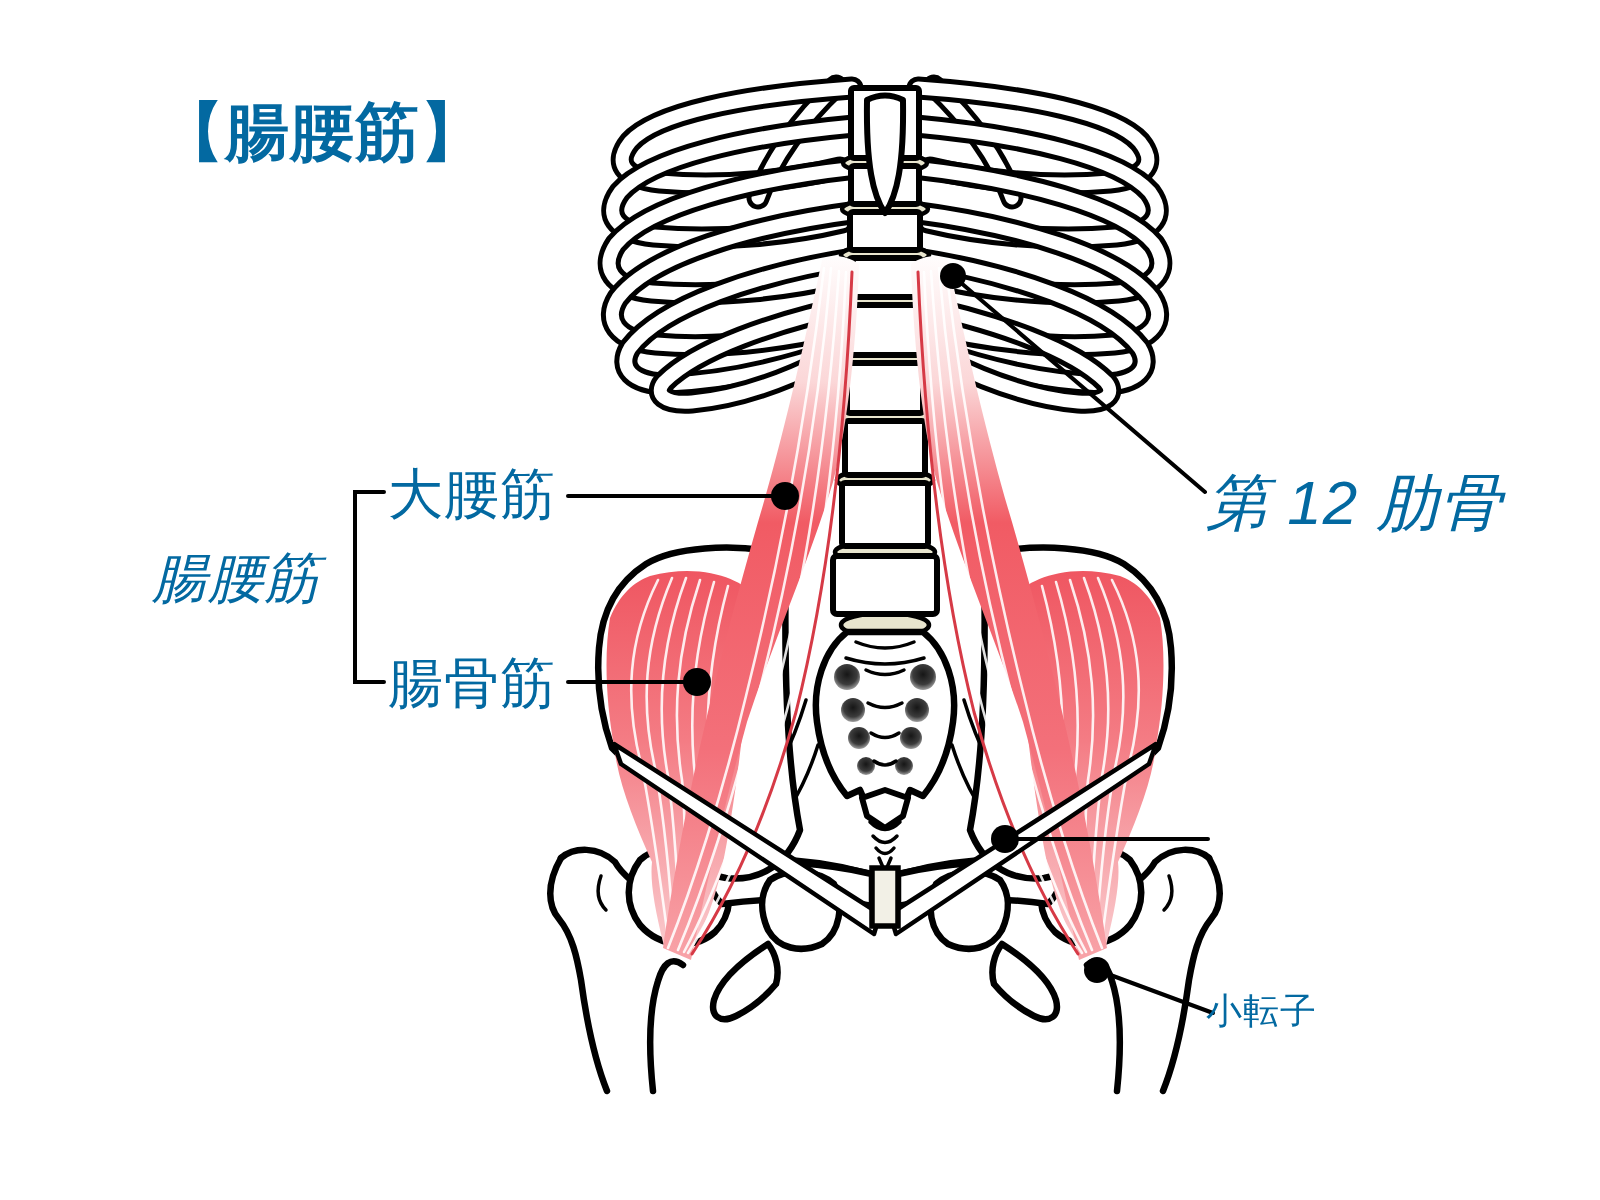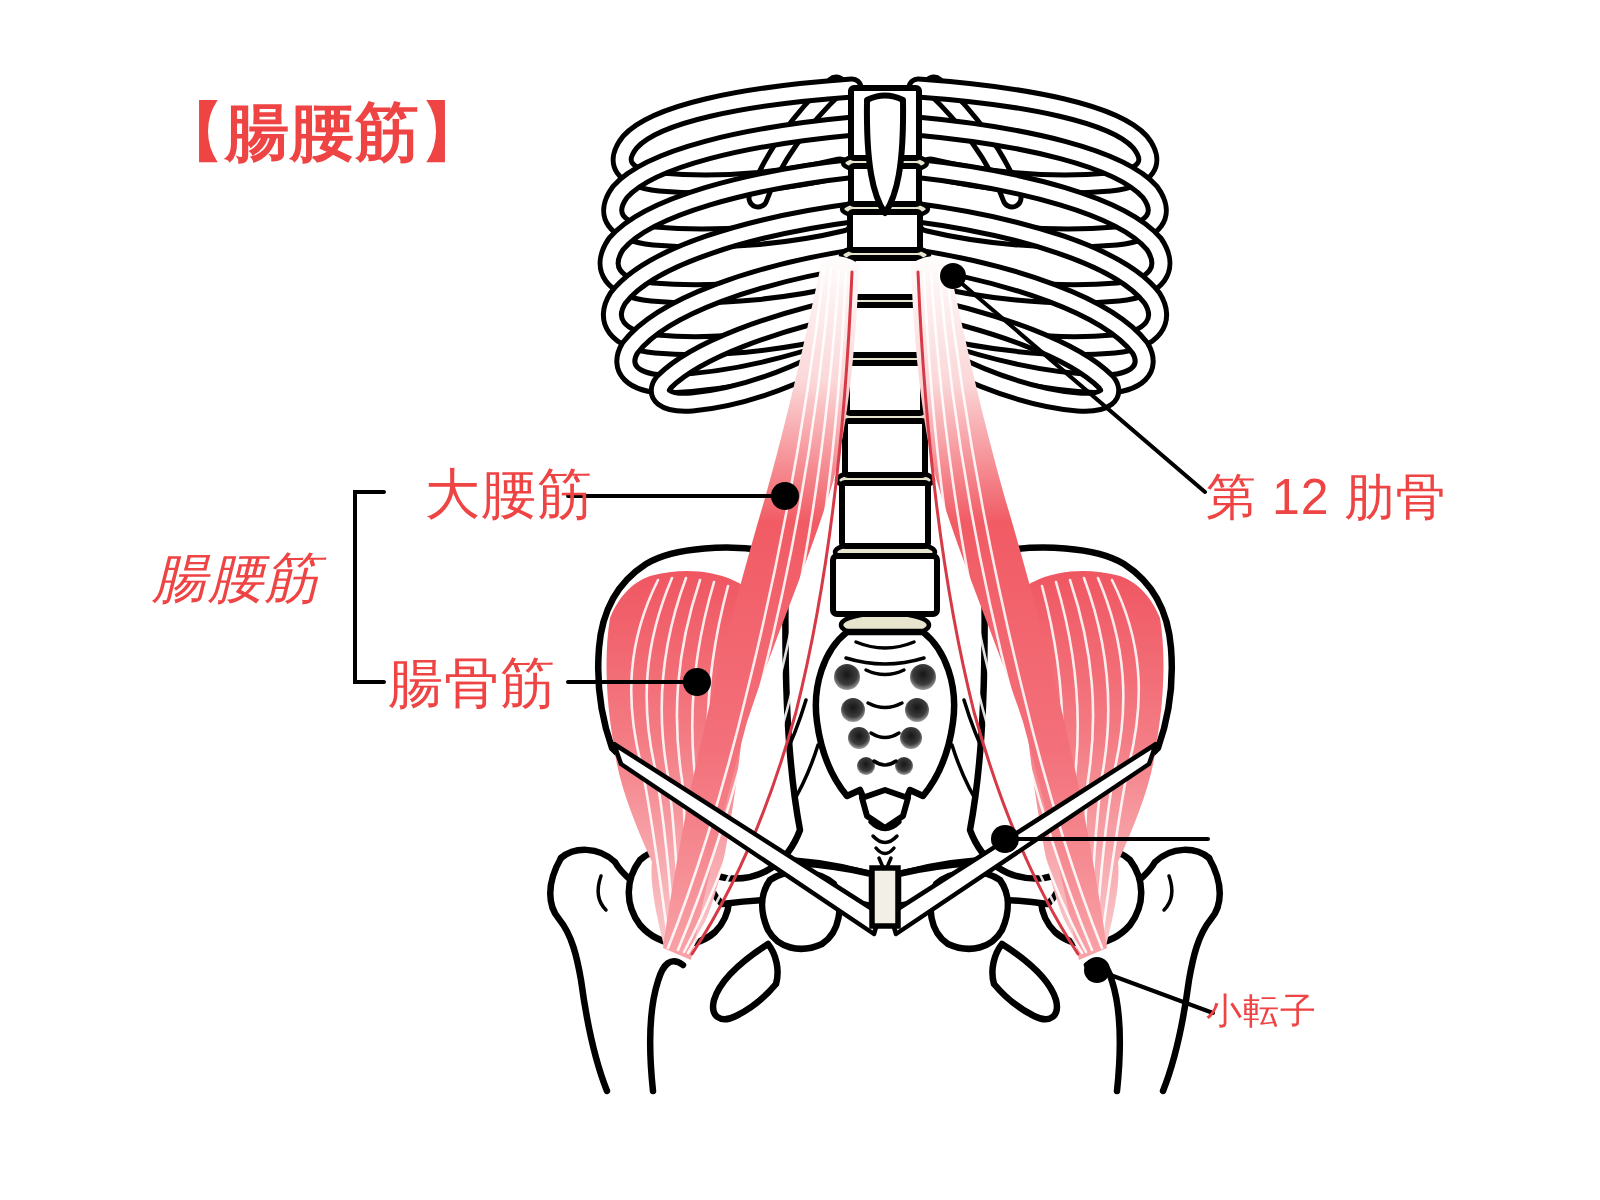--- a/index.html
+++ b/index.html
@@ -26,26 +26,26 @@
   .dot{fill:var(--outline-black,#000);}
   .lig{fill:#fff;stroke:var(--outline-black,#000);stroke-width:4.5;stroke-linejoin:round;}
 
   .s-pale1{stop-color:#fffdfd;} .s-pale2{stop-color:#fbd7d8;}
   .s-red1{stop-color:var(--muscle-red,#f15b64);} .s-red2{stop-color:#f3707a;}
   .s-pink1{stop-color:var(--muscle-pink,#f8a3a8);}
   .s-il1{stop-color:#ef5560;} .s-il2{stop-color:#f47c84;} .s-il3{stop-color:#facdd0;}
   .s-f1{stop-color:#161616;} .s-f2{stop-color:#3c3c3c;} .s-f3{stop-color:#b9b9b9;}
 
   
-  .lbl{position:absolute;color:#ef4444;line-height:1;white-space:nowrap;letter-spacing:1px;}
+  .lbl{position:absolute;color:#0369a1;line-height:1;white-space:nowrap;letter-spacing:1px;}
   .lbl.title{left:160px;top:100px;font-size:64px;font-weight:600;}
   .lbl.group{left:152px;top:551px;font-size:55px;font-style:italic;}
-  .lbl.psoas{left:388px;top:467px;font-size:55px;margin-left:37px;}
+  .lbl.psoas{left:388px;top:467px;font-size:55px;}
   .lbl.iliacus{left:388px;top:656px;font-size:55px;text-align:center;}
-  .lbl.rib12{left:1206px;top:472px;font-size:50px;}
+  .lbl.rib12{left:1206px;top:472px;font-size:62px;font-style:italic;}
   .lbl.inguinal{left:1213px;top:817px;font-size:49px;}
   .lbl.trochanter{left:1206px;top:993px;font-size:36px;}
 </style>
 </head>
 <body>
 
 <div id="stage">
 
 <svg width="1600" height="1200" viewBox="0 0 1600 1200">
   <defs>

